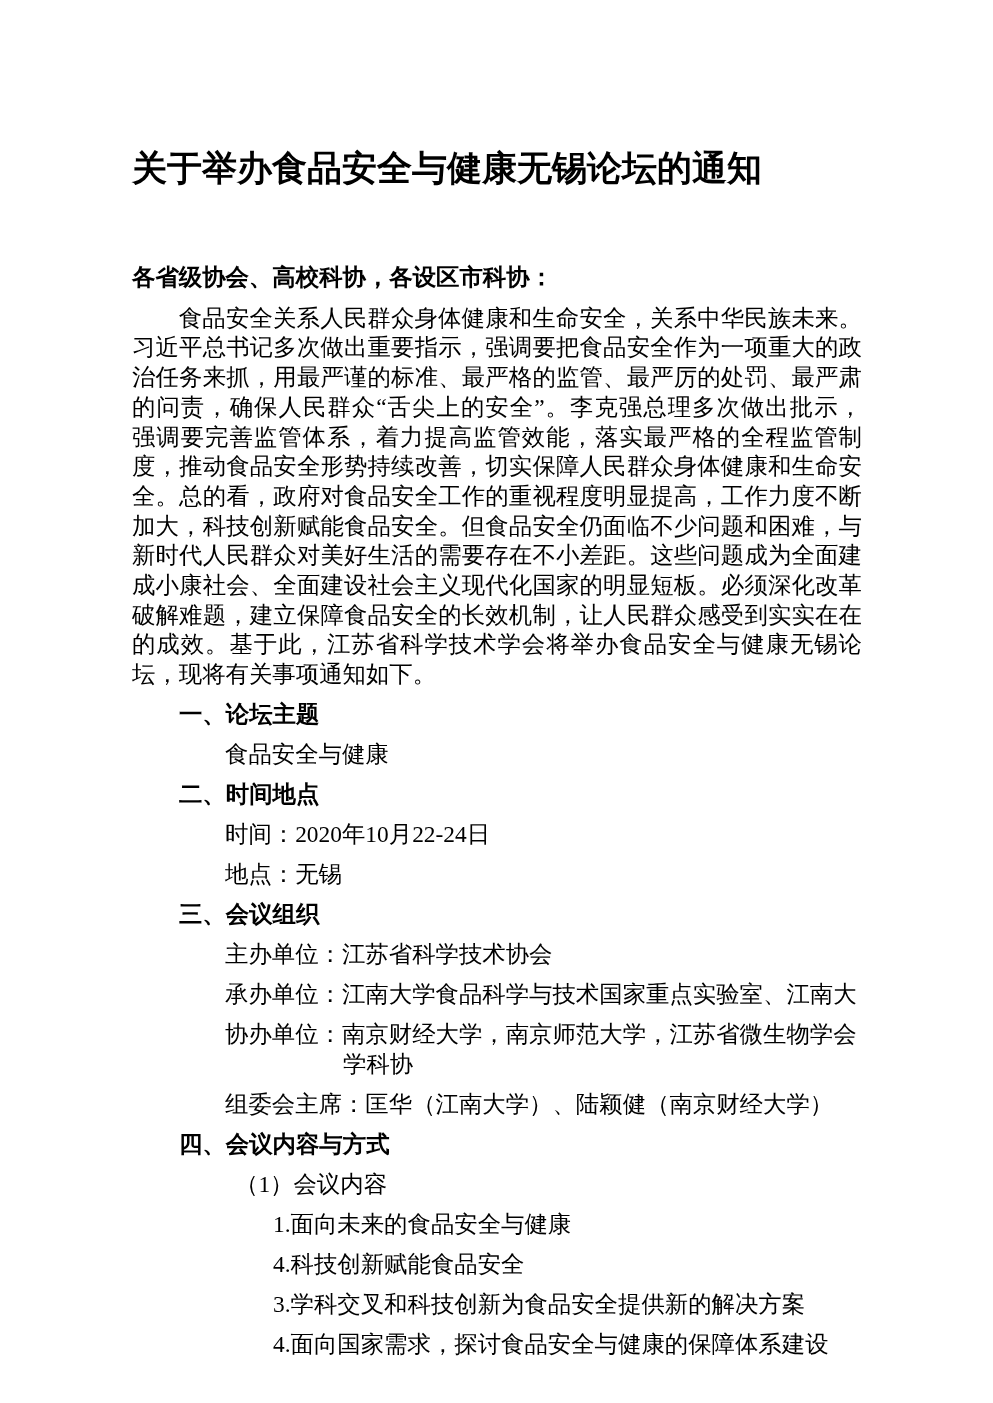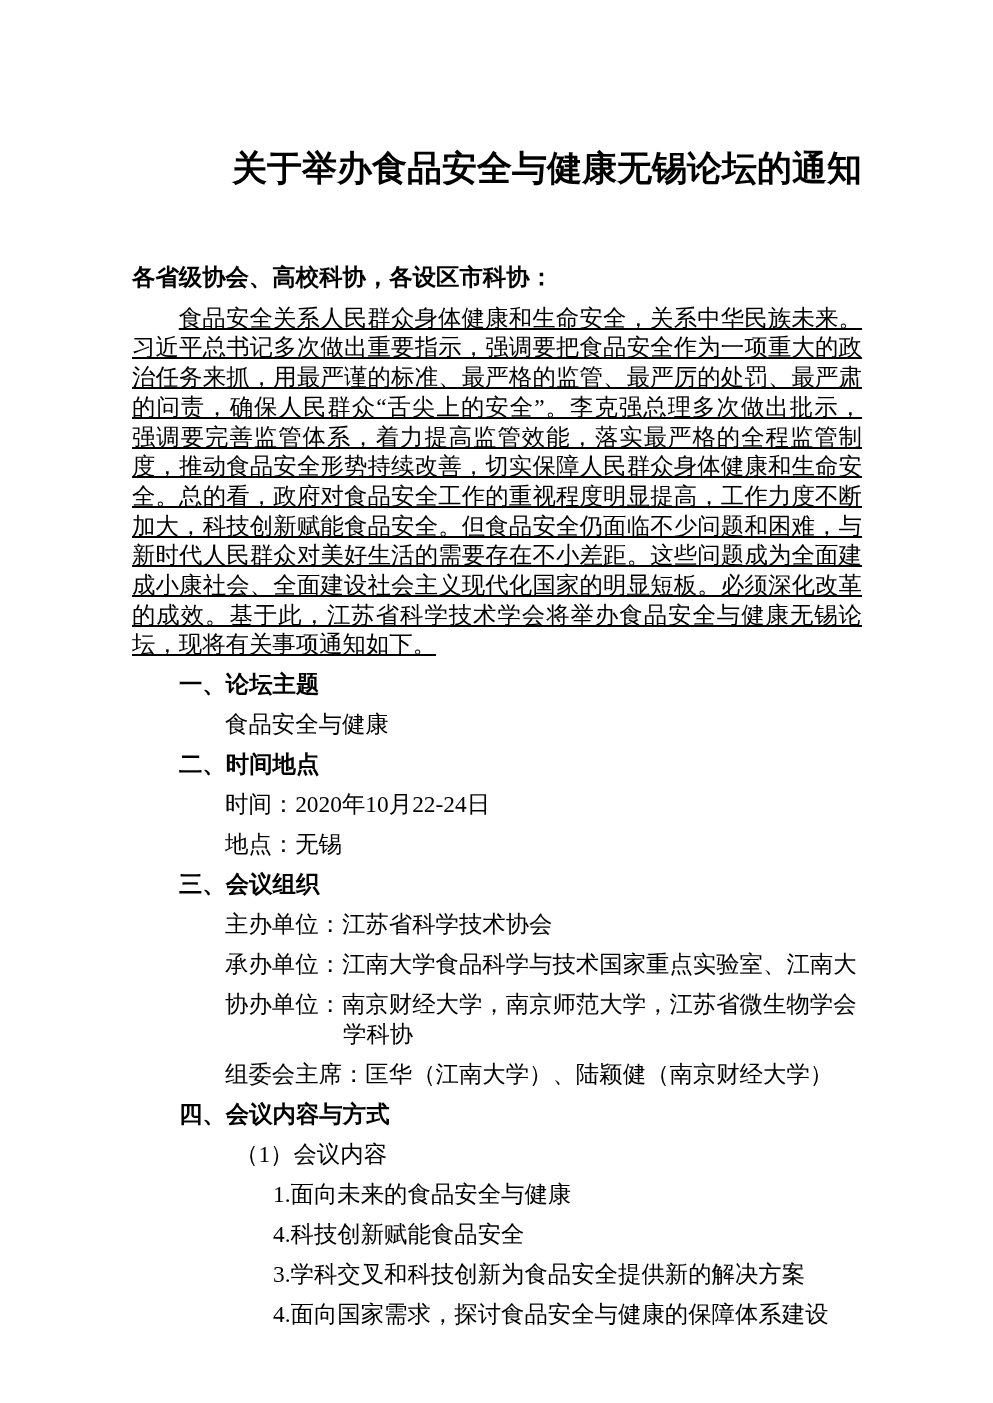--- a/index.html
+++ b/index.html
@@ -7,39 +7,39 @@
     position: relative;
     width: 993px;
     height: 1403px;
     background: #ffffff;
     color: #000000;
     overflow: hidden;
   }
   .doc-title {
     margin: 144px 132px 0 132px;
     width: 730px;
-    text-align: right;
+    text-align: left;
     font-family: "Liberation Sans", "DejaVu Sans", sans-serif;
     font-weight: bold;
     font-size: 35px;
     line-height: 48px;
     letter-spacing: 0px;
   }
   .content {
     margin: 0 131px 8px 132px;
     width: 730px;
     font-family: "Liberation Serif", "DejaVu Serif", serif;
     font-size: 23.4px;
   }
   .addressee {
     margin: 71px 0 0 0;
     font-weight: bold;
     line-height: 29.7px;
   }
-  .intro { margin-top: 11px; text-decoration: underline; }
+  .intro { margin-top: 11px; }
   .jline {
     line-height: 29.7px;
     text-align: justify;
     text-align-last: justify;
   }
   .jline.firstline { text-indent: 46.8px; }
   .lastline { line-height: 29.7px; }
   .item { line-height: 29.7px; margin-top: 10.3px; }
   .heading { font-weight: bold; padding-left: 47px; }
   .ind4 { padding-left: 93px; }
@@ -62,20 +62,21 @@
       <div class="jline firstline">食品安全关系人民群众身体健康和生命安全，关系中华民族未来。</div>
       <div class="jline">习近平总书记多次做出重要指示，强调要把食品安全作为一项重大的政</div>
       <div class="jline">治任务来抓，用最严谨的标准、最严格的监管、最严厉的处罚、最严肃</div>
       <div class="jline">的问责，确保人民群众“舌尖上的安全”。李克强总理多次做出批示，</div>
       <div class="jline">强调要完善监管体系，着力提高监管效能，落实最严格的全程监管制</div>
       <div class="jline">度，推动食品安全形势持续改善，切实保障人民群众身体健康和生命安</div>
       <div class="jline">全。总的看，政府对食品安全工作的重视程度明显提高，工作力度不断</div>
       <div class="jline">加大，科技创新赋能食品安全。但食品安全仍面临不少问题和困难，与</div>
       <div class="jline">新时代人民群众对美好生活的需要存在不小差距。这些问题成为全面建</div>
       <div class="jline">成小康社会、全面建设社会主义现代化国家的明显短板。必须深化改革</div>
+      <div class="jline">破解难题，建立保障食品安全的长效机制，让人民群众感受到实实在在</div>
       <div class="jline">的成效。基于此，江苏省科学技术学会将举办食品安全与健康无锡论</div>
       <div class="lastline">坛，现将有关事项通知如下。</div>
     </div>
 
     <div class="item heading">一、论坛主题</div>
     <div class="item ind4">食品安全与健康</div>
 
     <div class="item heading">二、时间地点</div>
     <div class="item ind4">时间：2020年10月22-24日</div>
     <div class="item ind4">地点：无锡</div>

